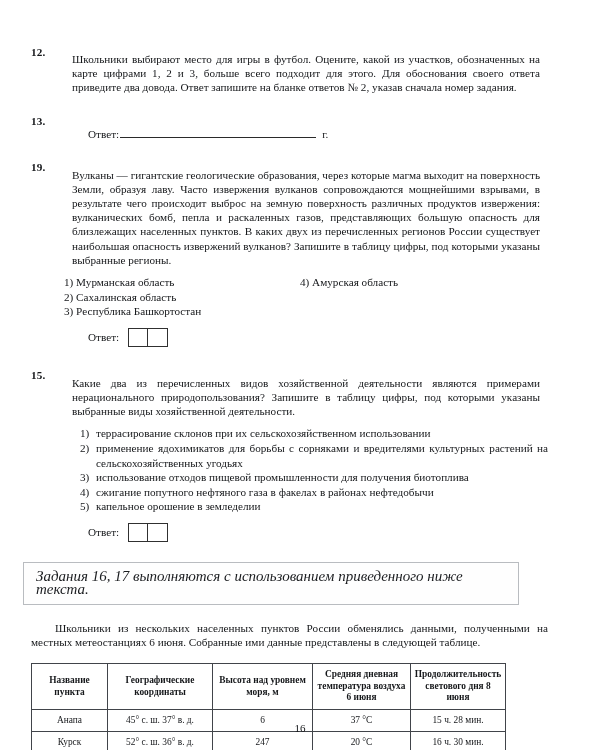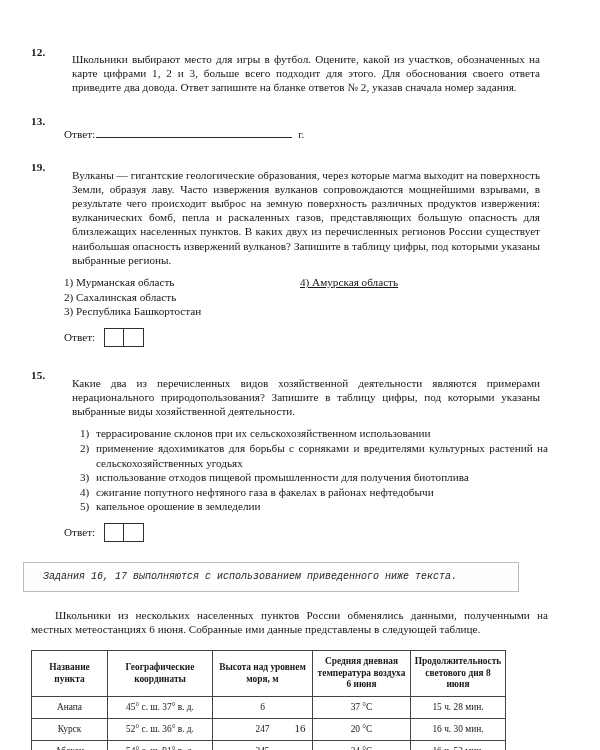--- a/index.html
+++ b/index.html
@@ -54,21 +54,21 @@
   }
 
   
   .ans-line {
     margin-top: 13px;
     font-size: 11.2px;
     display: flex;
     align-items: baseline;
     gap: 0;
   }
-  .ans-label { white-space: nowrap; }
+  .ans-label { white-space: nowrap; margin-left: 24px; }
   .ans-rule {
     display: inline-block;
     width: 196px;
     border-bottom: 1px solid #2a2a2a;
     height: 10px;
     margin: 0 6px 0 1px;
   }
   .ans-unit { white-space: nowrap; }
 
   
@@ -91,21 +91,21 @@
   .boxes .cell + .cell { border-left: none; }
 
   
   .opts-two-col {
     margin-top: 2px;
     display: flex;
     font-size: 11.2px;
     line-height: 14.6px;
   }
   .opts-col-left { flex: 0 0 236px; }
-  .opts-col-right { flex: 1 1 auto; text-decoration: underline; }
+  .opts-col-right { flex: 1 1 auto; }
   .opt {
     white-space: nowrap;
   }
 
   .opts-single {
     margin-top: 2px;
     font-size: 11.2px;
     line-height: 14.6px;
     padding-left: 16px;
   }
@@ -125,26 +125,25 @@
   
   .note-box {
     margin: 20px 0 0 -8px;
     width: 496px;
     box-sizing: border-box;
     border: 1px solid #b9bcc0;
     background: #fefefe;
     padding: 7px 12px 8px 12px;
   }
   .note-text {
-    font-family: Liberation Mono, monospace;
+    font-family: Liberation Serif, serif;
     font-style: italic;
-    font-size: 10px;
+    font-size: 15px;
     line-height: 13px;
     color: #1b1d20;
-    margin-left: 7px;
   }
 
   
   .intro {
     margin-top: 16px;
     font-size: 11.2px;
     line-height: 14.2px;
     text-align: justify;
     text-indent: 24px;
   }

